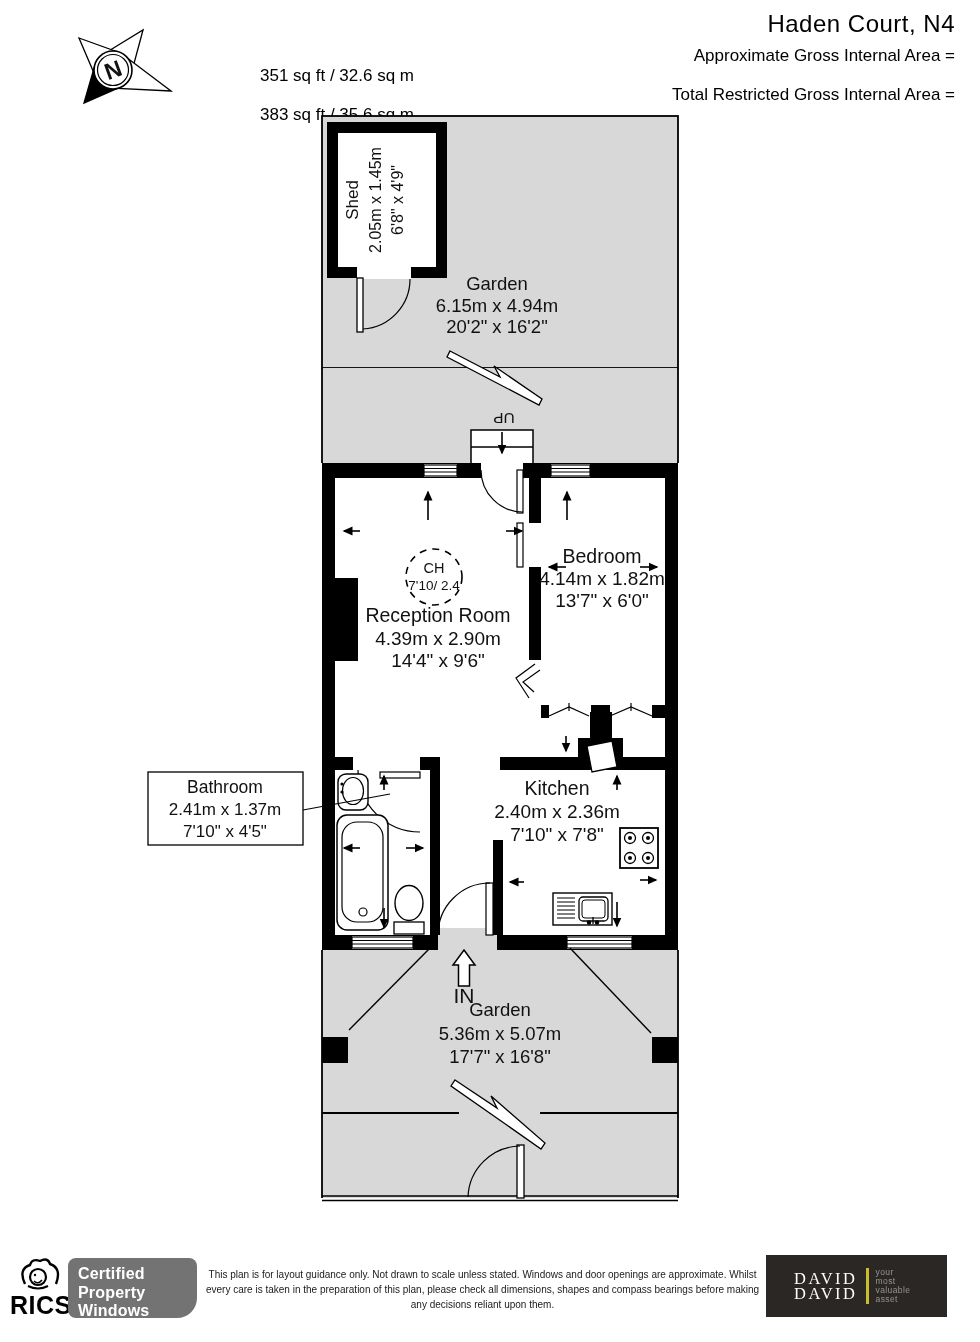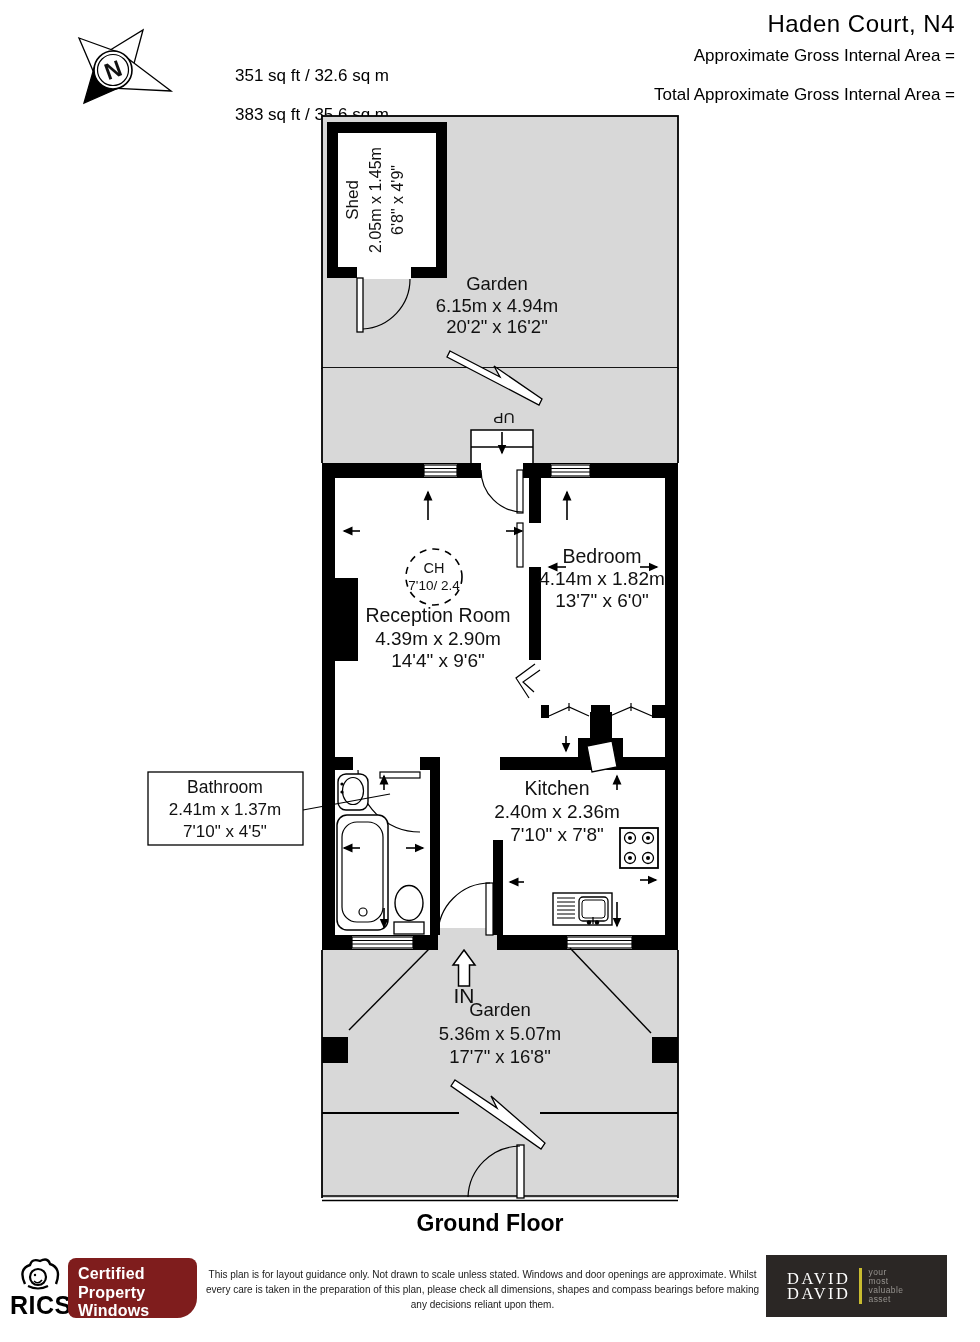--- a/index.html
+++ b/index.html
@@ -4,46 +4,46 @@
 <style>
   html,body{margin:0;padding:0;background:#ffffff;}
   #root{position:relative;width:980px;height:1342px;font-family:"Liberation Sans",sans-serif;color:#000;overflow:hidden;background:#fff;}
   svg text{font-family:"Liberation Sans",sans-serif;fill:#111;}
   .plan-svg{position:absolute;left:0;top:0;}
   
   .header{position:absolute;top:10px;right:25px;width:720px;text-align:right;}
   .header .title{font-size:24px;font-weight:normal;letter-spacing:0.5px;margin-bottom:8px;}
   .area-row{display:flex;justify-content:flex-end;font-size:17px;line-height:19.5px;flex-direction:column;}
   .area-row .lbl{text-align:right;}
-  .area-row .val{width:172px;text-align:left;}
+  .area-row .val{width:172px;text-align:right;margin-left:7px;}
   
   .ground-floor{position:absolute;top:1210px;left:0;width:980px;text-align:center;font-size:23px;font-weight:bold;}
   
   .rics-word{position:absolute;left:10px;top:1291px;font-size:25px;font-weight:bold;letter-spacing:0.5px;}
   .cert-badge{position:absolute;left:68px;top:1258px;width:129px;height:60px;background:#0e0e0e;border-radius:8px 8px 20px 8px;box-sizing:border-box;padding:7px 0 0 10px;}
   .cert-badge div{color:#fff;font-size:16px;font-weight:bold;line-height:18.5px;letter-spacing:0.2px;}
   .disclaimer{position:absolute;left:205px;top:1267px;width:555px;text-align:center;font-size:10px;line-height:15px;color:#1a1a1a;}
-  .da-logo{position:absolute;left:766px;top:1255px;width:181px;height:62px;background:#2b2725;display:flex;align-items:center;box-sizing:border-box;padding-left:21px;}
+  .da-logo{position:absolute;left:766px;top:1255px;width:181px;height:62px;background:#2b2725;display:flex;align-items:center;box-sizing:border-box;padding-left:28px;}
   .da-name{font-family:"Liberation Serif",serif;color:#fdfdfd;font-size:16.5px;line-height:15px;letter-spacing:2.5px;}
   .da-bar{width:3px;height:36px;margin:0 7px 0 8px;flex-shrink:0;}
   .da-tag{font-size:8.5px;line-height:8.8px;letter-spacing:0.4px;}
 </style>
 </head>
 <body>
 
 <div id="root">
 
   <div class="header">
     <div class="title">Haden Court, N4</div>
     <div class="area-row">
       <span class="lbl">Approximate Gross Internal Area =</span>
       <span class="val">351 sq ft / 32.6 sq m</span>
     </div>
     <div class="area-row">
-      <span class="lbl">Total Approximate Gross Internal Area =</span>
+      <span class="lbl">Total Restricted Gross Internal Area =</span>
       <span class="val">383 sq ft / 35.6 sq m</span>
     </div>
   </div>
 
   <svg class="plan-svg" width="980" height="1342" viewBox="0 0 980 1342">
     <defs>
       <marker id="ah" markerUnits="userSpaceOnUse" markerWidth="12" markerHeight="10" refX="8.5" refY="5" orient="auto">
         <path d="M0,0.5 L10,5 L0,9.5 Z" fill="#000"></path>
       </marker>
     </defs>
@@ -258,25 +258,24 @@
 
     <g stroke="#000" fill="none">
       <path d="M25,1284 q-7,-15 5,-19 q2,-7 10,-4 q8,-4 10,3 q12,4 6,20" stroke-width="2.4"></path>
       <circle cx="38" cy="1277" r="8" stroke-width="2.2"></circle>
       <circle cx="35" cy="1275" r="1.2" fill="#000" stroke="none"></circle>
       <path d="M34,1281 q4,4 8,-1" stroke-width="1.6"></path>
       <path d="M28,1286 q10,5 20,0" stroke-width="2"></path>
     </g>
   </svg>
 
-  <div class="ground-floor">Ground Floor</div>
 
   <div class="rics-word">RICS</div>
 
-  <div class="cert-badge" style="background: #7f1d1d;">
+  <div class="cert-badge" style="background: #737373;">
     <div>Certified</div>
     <div>Property</div>
     <div>Windows</div>
   </div>
 
   <div class="disclaimer">This plan is for layout guidance only. Not drawn to scale unless stated. Windows and door openings are approximate. Whilst every care is taken in the preparation of this plan, please check all dimensions, shapes and compass bearings before making any decisions reliant upon them.</div>
 
   <div class="da-logo" style="background: rgb(43, 39, 37);">
     <div class="da-name">
       <div>DAVID</div>

